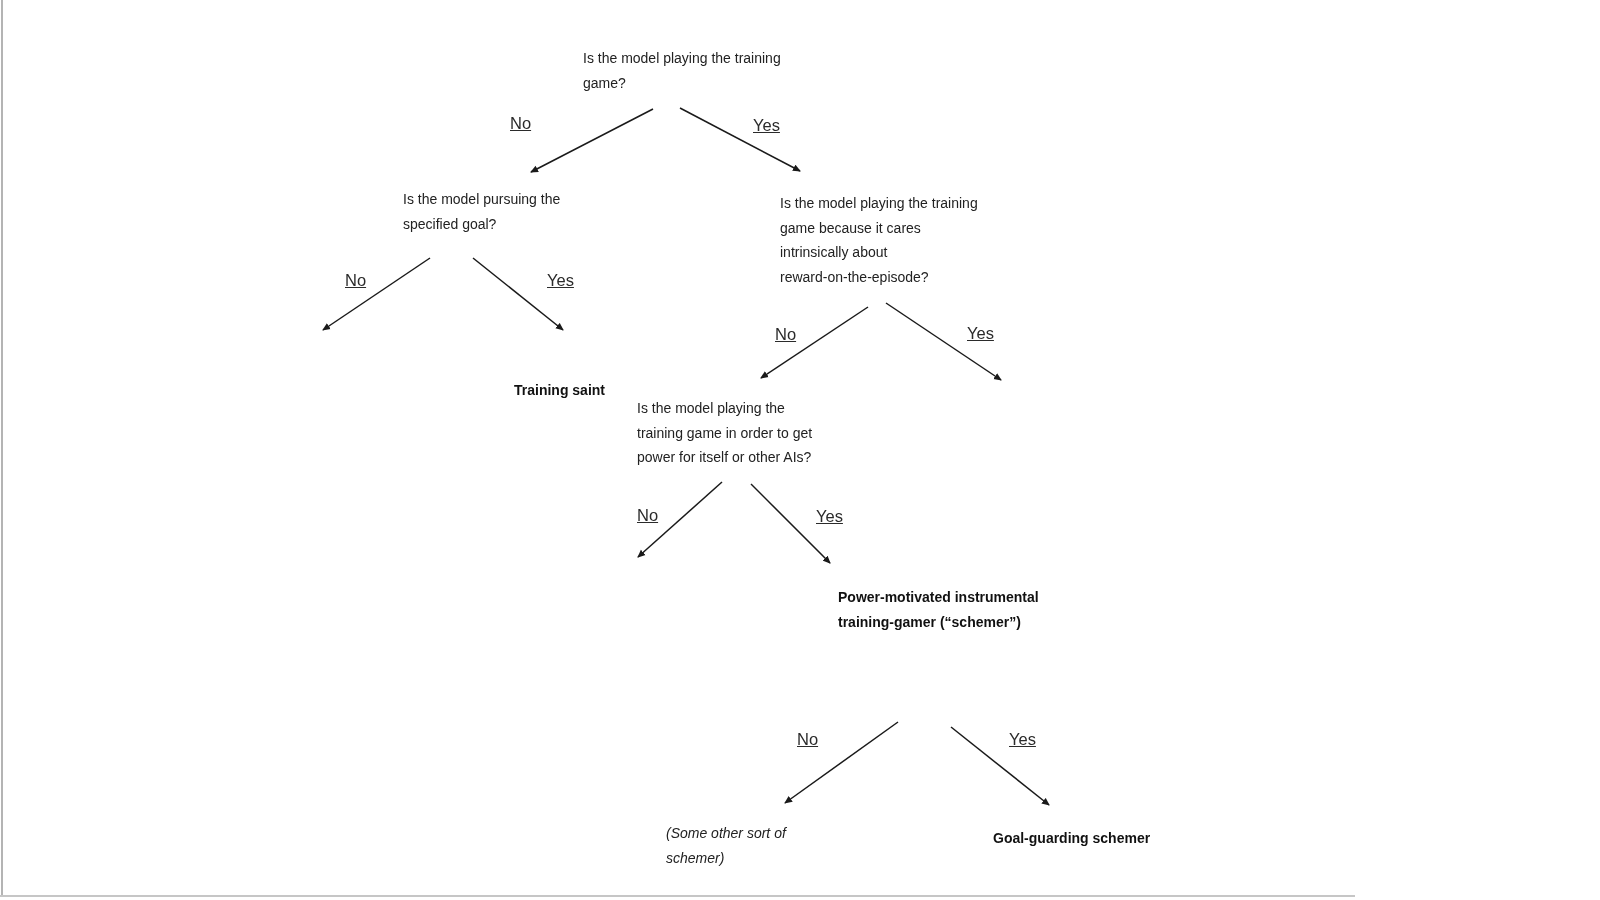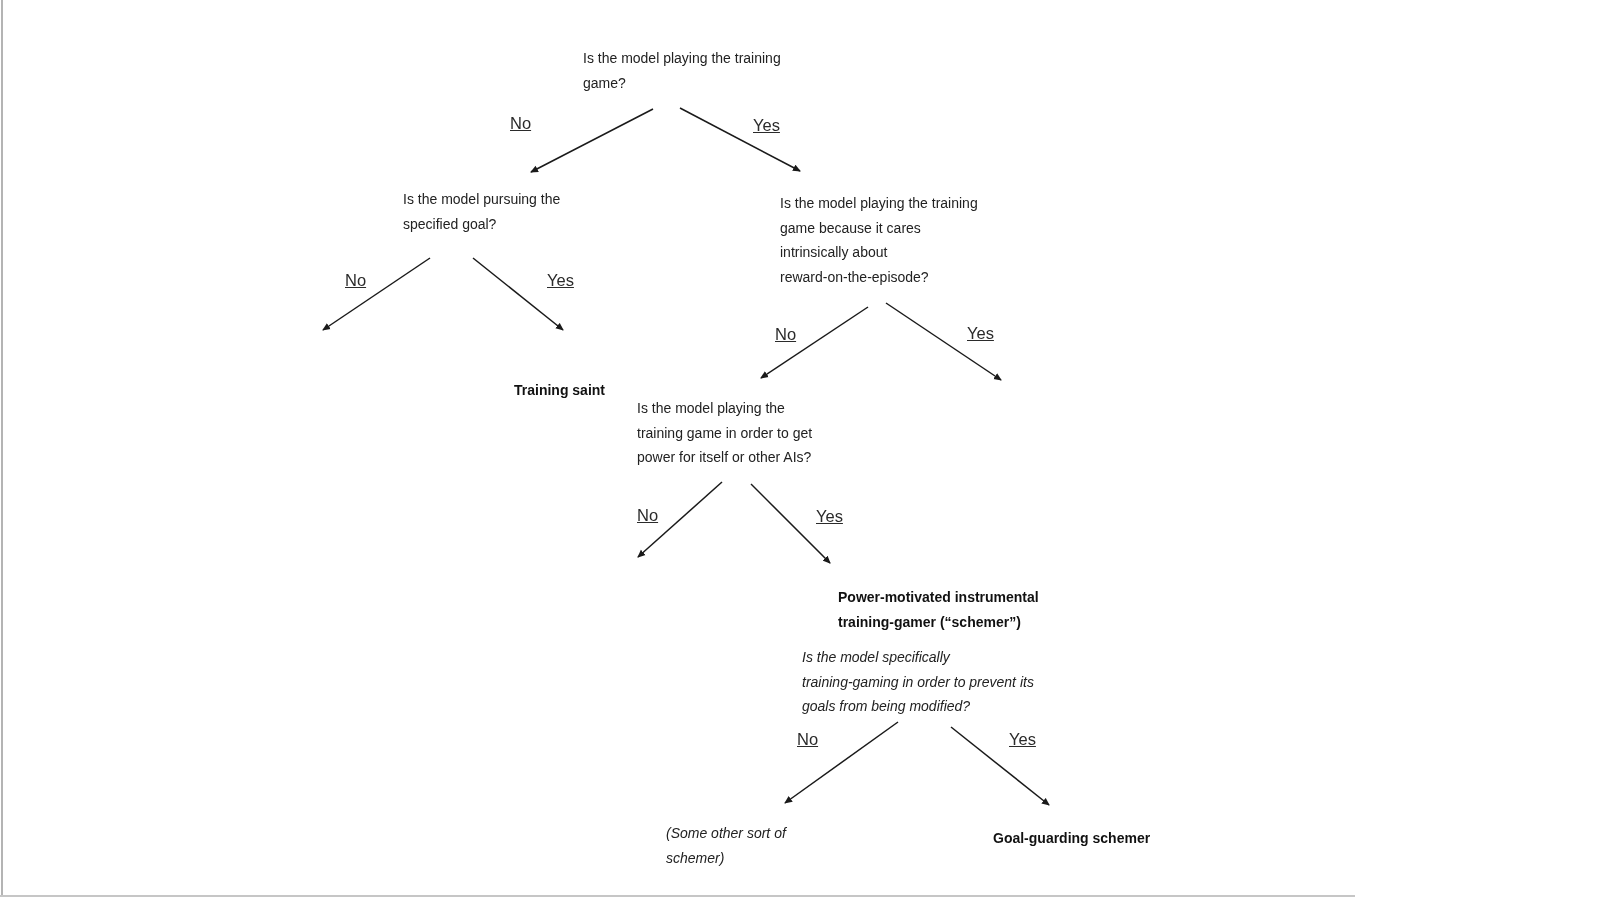--- a/index.html
+++ b/index.html
@@ -120,23 +120,20 @@
 
   <div class="node" style="left:637px; top:396px;">Is the model playing the
 training game in order to get
 power for itself or other AIs?</div>
 
 
 
   <div class="node bold" style="left:801px; top:585px;margin-left:37px;">Power-motivated instrumental
 training-gamer (“schemer”)</div>
 
-  <div class="node italic" style="left:802px; top:645px;">Is the model specifically
-training-gaming in order to prevent its
-goals from being modified?</div>
 
   <div class="node italic" style="left:666px; top:821px;">(Some other sort of
 schemer)</div>
 
   <div class="node bold" style="left:993px; top:826px;text-align:right;">Goal-guarding schemer</div>
 
   <div class="elabel" style="left:510px; top:114px;">No</div>
   <div class="elabel" style="left:753px; top:116px;">Yes</div>
 
   <div class="elabel" style="left:345px; top:271px;">No</div>

